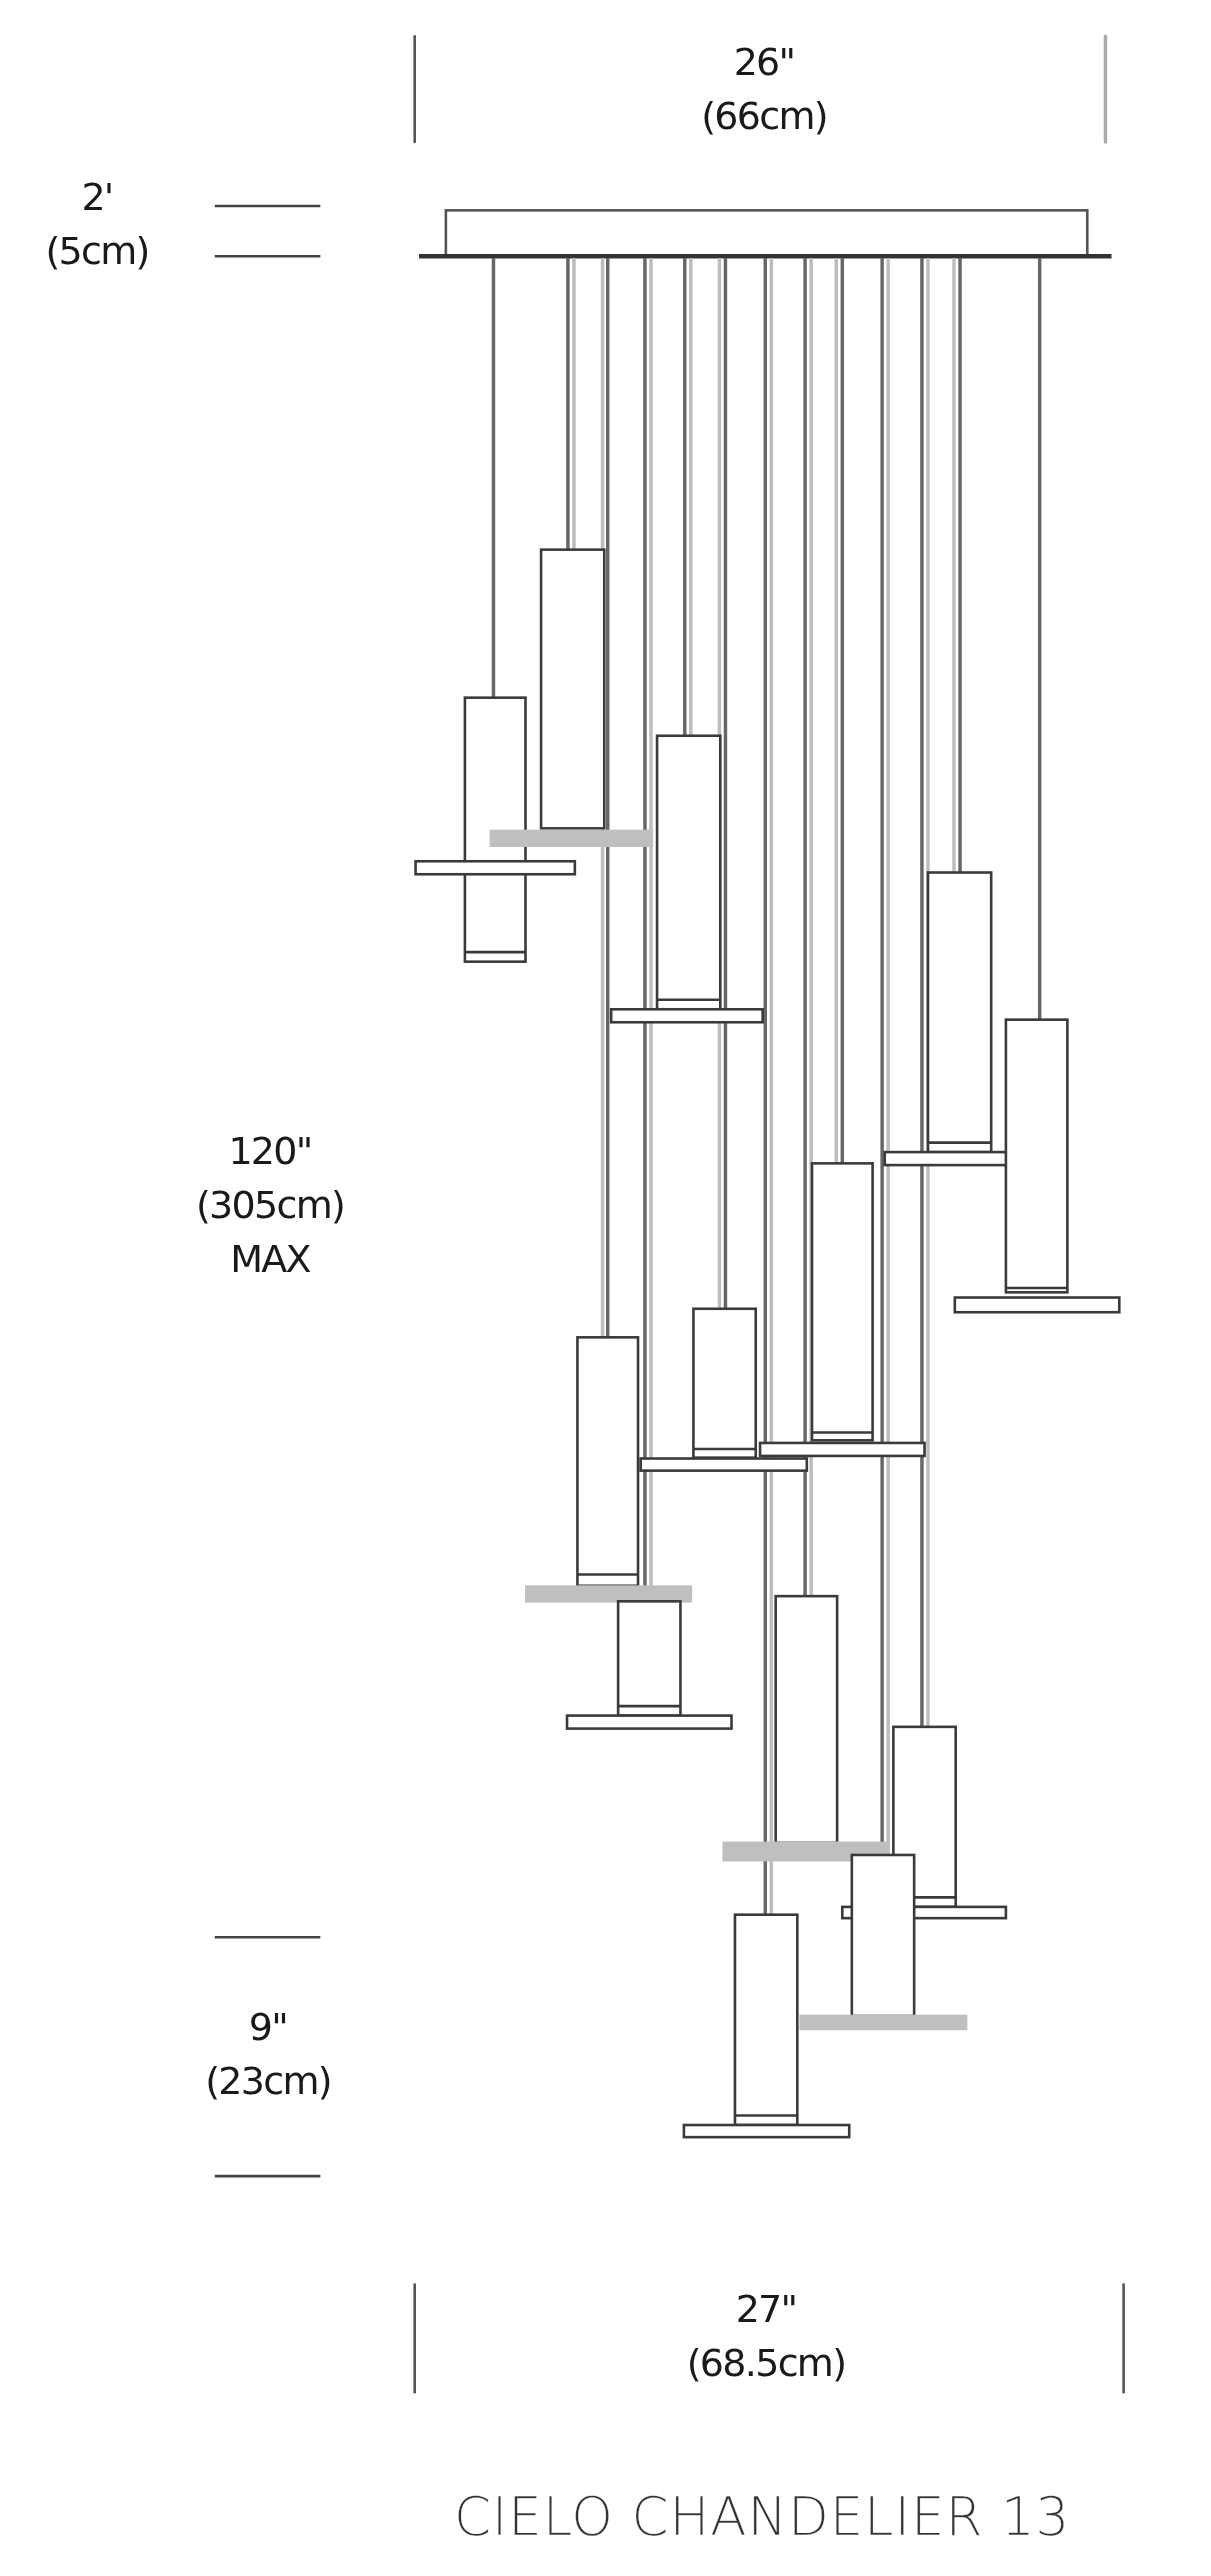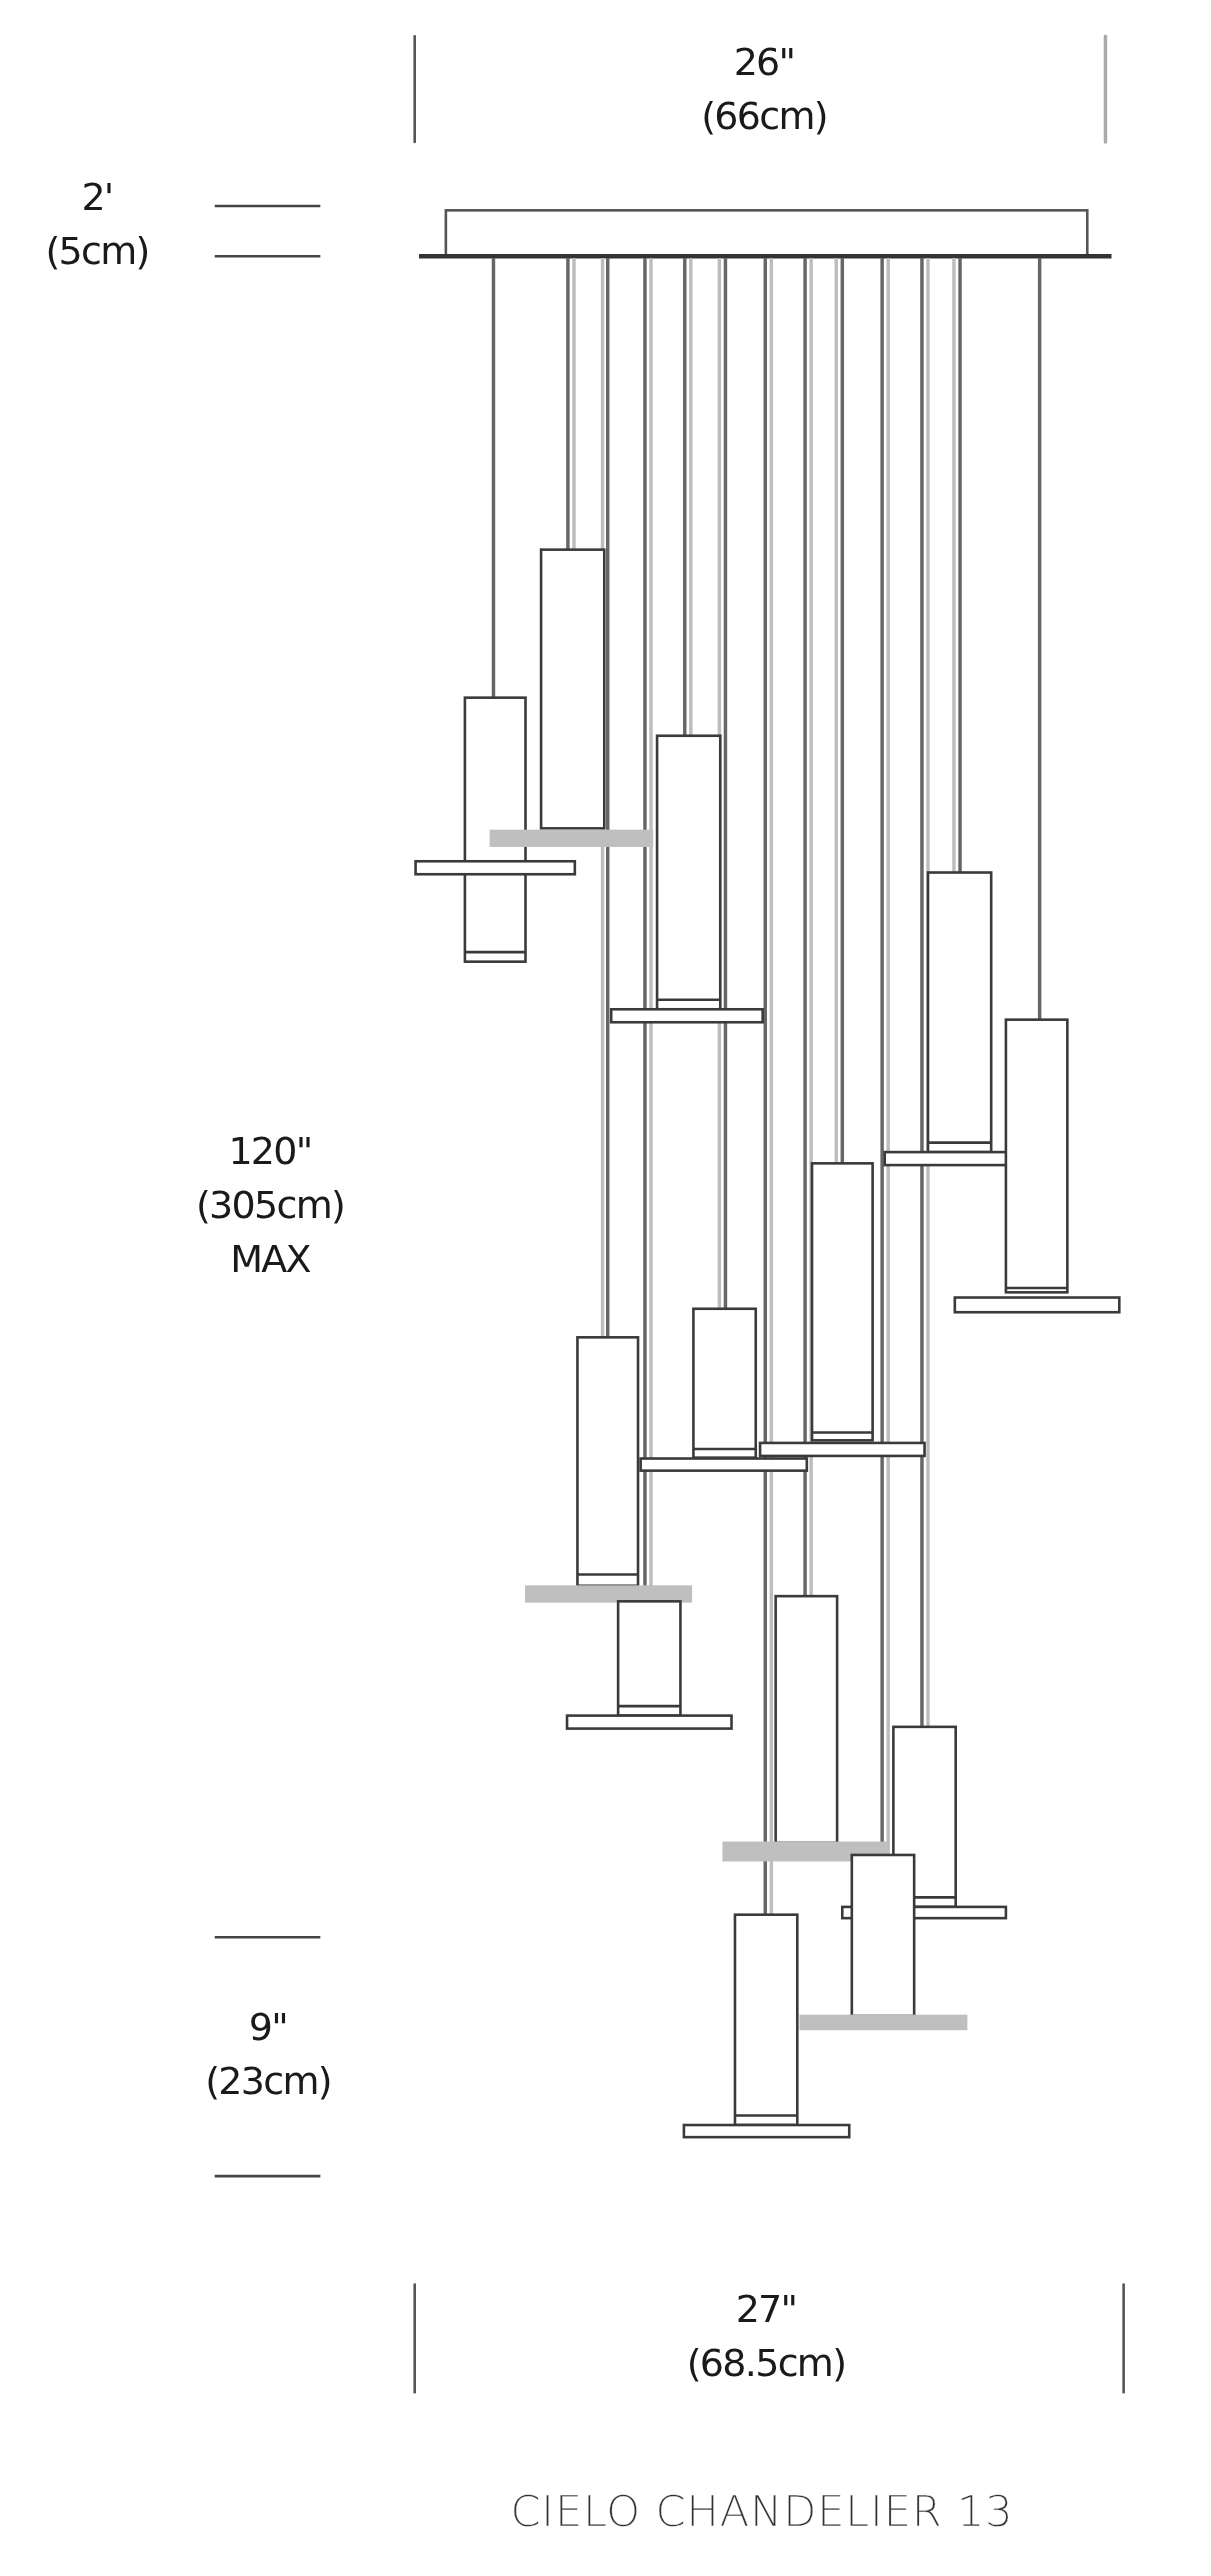--- a/index.html
+++ b/index.html
@@ -6,21 +6,21 @@
   body { width: 1212px; height: 2576px; position: relative; overflow: hidden; }
   #stage { position: absolute; left: 0; top: 0; width: 1212px; height: 2576px; }
   .lbl {
     position: absolute; text-align: center; color: #1a1a1a;
     font-family: "DejaVu Sans", sans-serif; font-size: 38px; line-height: 54px;
     letter-spacing: -1.7px; transform: translateX(-50%); white-space: nowrap;
   }
   .lbl span { display: block; }
   .title {
     position: absolute; left: 762px; top: 2486px; transform: translateX(-50%);
-    font-family: "DejaVu Sans", sans-serif; font-size: 43px; font-weight: 300;
+    font-family: "DejaVu Sans", sans-serif; font-size: 53px; font-weight: 300;
     color: #333333; letter-spacing: 0.9px; white-space: nowrap; -webkit-text-stroke: 0.3px #ffffff;
   }
   svg { position: absolute; left: 0; top: 0; }
 </style>
 </head>
 <body>
 
 <div id="stage">
 
   <svg width="1212" height="2576" viewBox="0 0 1400 2976">

